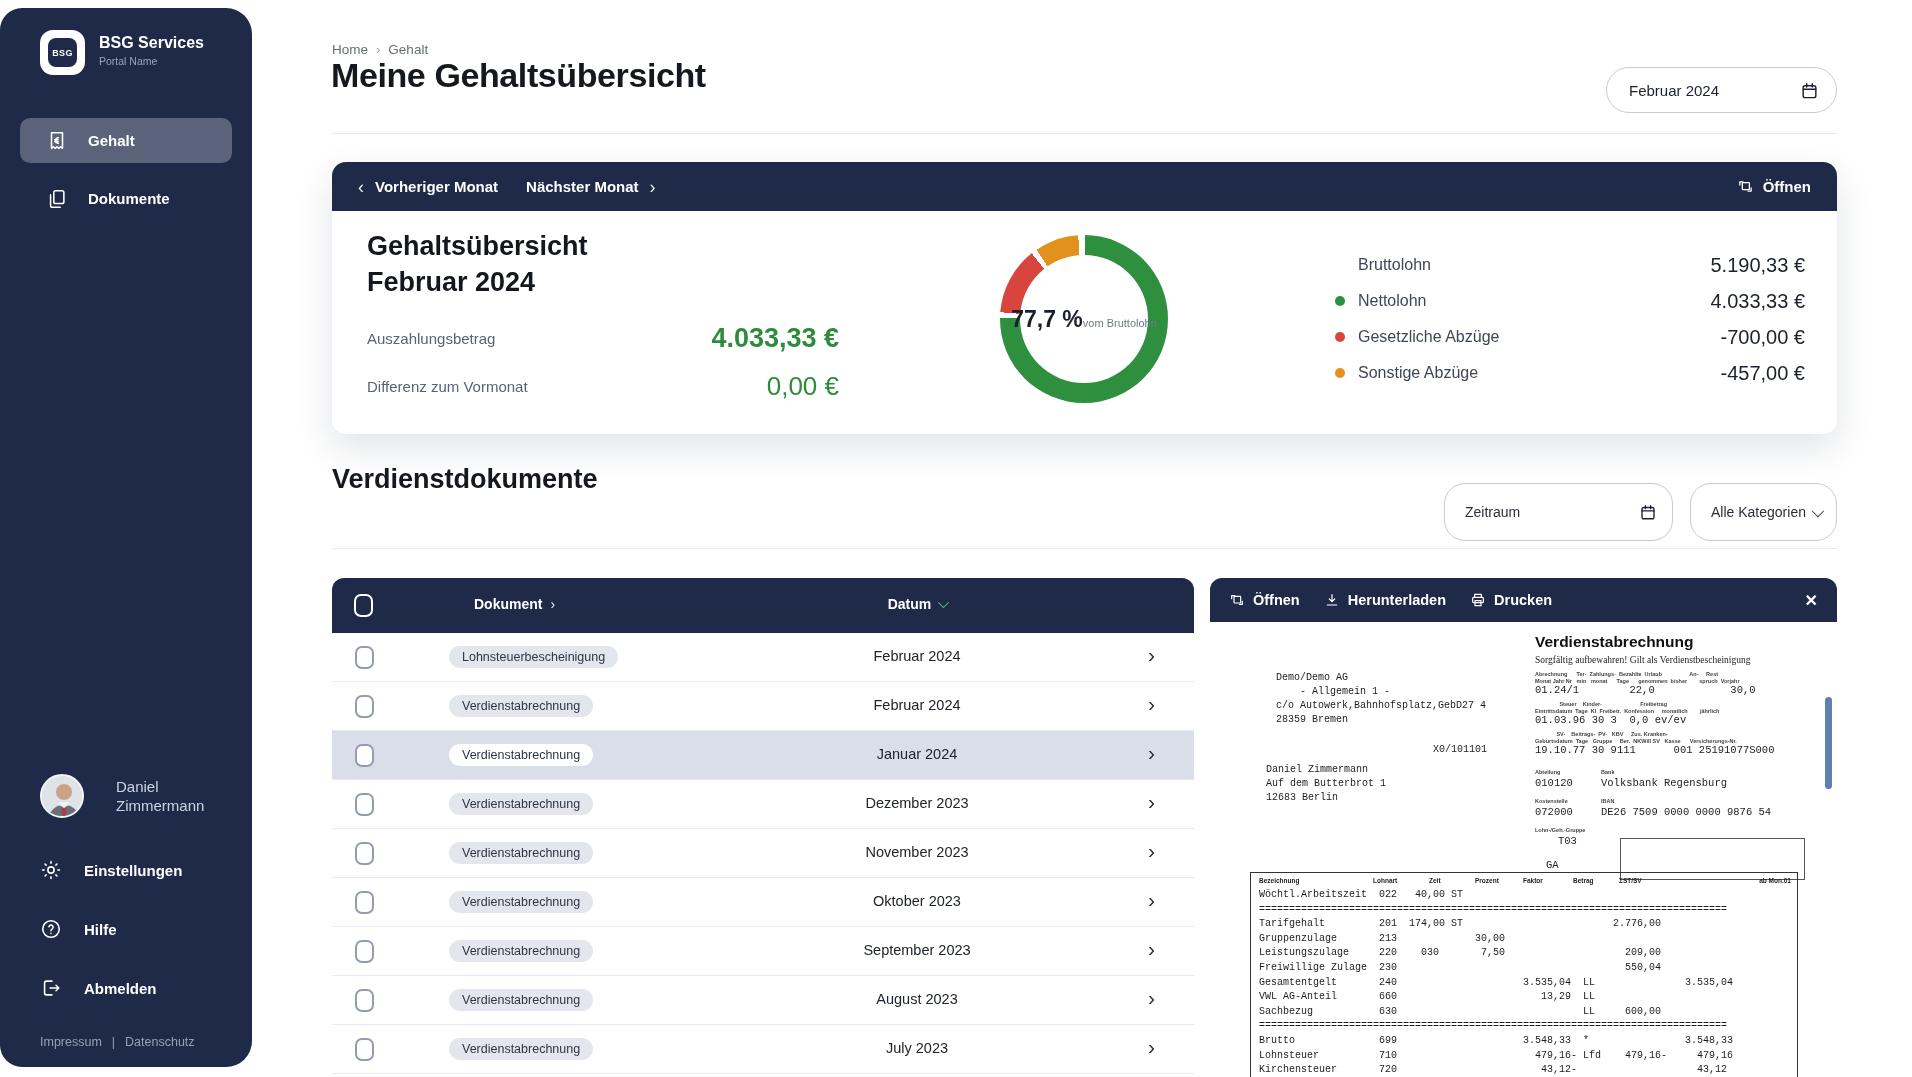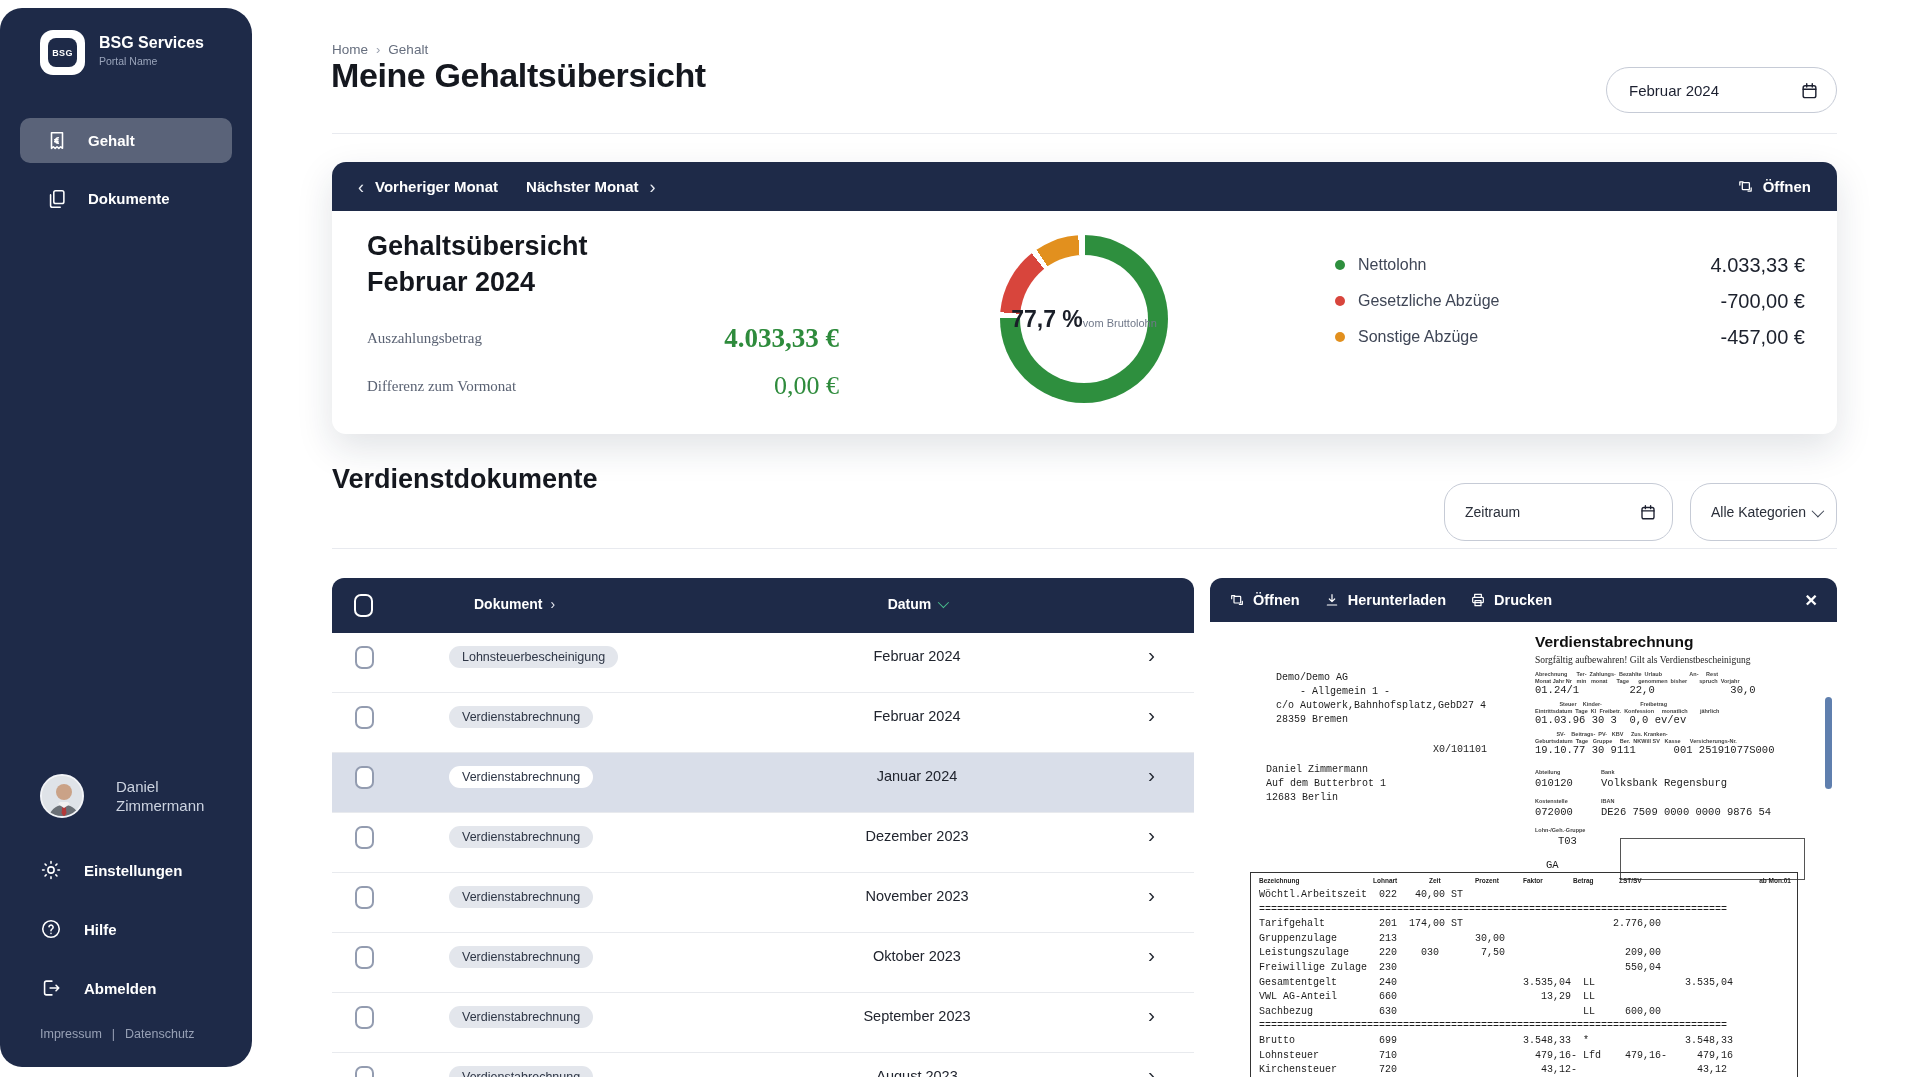--- a/index.html
+++ b/index.html
@@ -22,21 +22,21 @@
               border-radius:10px; color:#fff; font-size:15px; font-weight:600; cursor:pointer; }
   .nav-item.active { background:rgba(255,255,255,.27); }
   .nav-item + .nav-item { margin-top:13px; }
   .icon-sm { width:22px; height:22px; flex:0 0 22px; }
   .user-row { position:absolute; left:40px; top:766px; display:flex; gap:32px; align-items:center; }
   .avatar { width:44px; height:44px; border-radius:50%; overflow:hidden; background:#e8e4dd; border:2px solid #f2f4f8; }
   .user-name { font-size:15px; color:#ccd3e0; line-height:19px; }
   .menu { position:absolute; left:40px; top:840px; }
   .menu-item { display:flex; align-items:center; gap:22px; height:44px; margin-bottom:15px;
                font-size:15px; font-weight:600; color:#fff; cursor:pointer; }
-  .side-footer { position:absolute; left:40px; bottom:26px; font-size:12.5px; color:#97a0b5;
+  .side-footer { position:absolute; left:40px; bottom:18px; font-size:12.5px; color:#97a0b5;
                  display:flex; gap:10px; align-items:center; }
   .side-footer .sep { color:#97a0b5; }
   .side-footer span { cursor:pointer; }
 
   
   .breadcrumb { position:absolute; left:332px; top:42px; font-size:13.5px; color:#666e7e;
                 display:flex; gap:8px; align-items:center; }
   .breadcrumb .crumb-sep { color:#9aa1af; font-size:13px; }
   .page-title { position:absolute; left:331px; top:56px; font-size:34px; font-weight:700;
                 letter-spacing:-.4px; color:#15181f; }
@@ -53,21 +53,21 @@
                display:flex; align-items:center; font-size:15px; font-weight:600;
                padding:0 26px; }
   .month-nav { display:flex; gap:28px; align-items:center; }
   .mn-btn { display:flex; gap:11px; align-items:center; cursor:pointer; }
   .chev-glyph { font-size:18px; font-weight:400; color:#e8ebf2; line-height:1; }
   .sc-open { margin-left:auto; display:flex; gap:9px; align-items:center; cursor:pointer; }
   .sc-body { position:relative; height:223px; }
   .sc-title { position:absolute; left:35px; top:17px; font-size:27px; font-weight:700;
               line-height:36px; color:#14171e; }
   .sc-pay, .sc-diff { position:absolute; left:35px; width:472px; display:flex;
-                      justify-content:space-between; align-items:center;font-family:Liberation Serif, serif; }
+                      justify-content:space-between; align-items:center; }
   .sc-pay { top:112px; } .sc-diff { top:160px; }
   .sc-lbl { font-size:15px; color:#5a6273; }
   .sc-pay-val { font-size:27px; font-weight:700; color:#2e8b3c; }
   .sc-diff-val { font-size:26px; color:#2e8b3c; }
   .donut { position:absolute; left:668px; top:24px; width:168px; height:168px; border-radius:50%; }
   .donut::after { content:""; position:absolute; inset:20px; background:#fff; border-radius:50%; }
   .donut-center { position:absolute; left:668px; top:24px; width:168px; height:168px; z-index:2;
                   display:flex; align-items:center; justify-content:center; }
   .donut-pct { font-size:23px; font-weight:700; color:#1a1e28; }
   .donut-cap { font-size:11px; color:#707889; margin-top:8px; }
@@ -92,21 +92,21 @@
   .dt-header { position:relative; height:55px; background:#1e2a48; border-radius:12px 12px 0 0;
                color:#fff; font-size:14px; font-weight:600; }
   .cb { width:19px; height:23px; border:2px solid #939cb0; border-radius:7px; background:#fff; cursor:pointer; }
   .dt-header .cb { position:absolute; left:22px; top:16px; border-color:#fff; background:transparent; }
   .th-doc { position:absolute; left:142px; top:18px; display:flex; gap:8px; align-items:center; cursor:pointer; }
   .th-doc .chev-glyph { font-size:14px; }
   .th-datum { position:absolute; left:450px; width:270px; top:18px; display:flex;
               justify-content:center; gap:7px; align-items:center; cursor:pointer; }
   .sort-down { width:8px; height:8px; border-right:1.8px solid #49bd8d; border-bottom:1.8px solid #49bd8d;
                transform:rotate(45deg) translateY(-2px); }
-  .dt-row { position:relative; height:60px; border-bottom:1px solid #e8eaee; background:#fff; }
+  .dt-row { position:relative; height:49px; border-bottom:1px solid #e8eaee; background:#fff; }
   .dt-row.selected { background:#d9dee9; }
   .dt-row .cb { position:absolute; left:23px; top:13px; }
   .badge { position:absolute; left:117px; top:13px; background:#e3e6ec; border-radius:12px;
            padding:4px 13px; font-size:12.5px; color:#2e3646; }
   .dt-row.selected .badge { background:#fff; }
   .dt-date { position:absolute; left:450px; width:270px; text-align:center; top:15px;
              font-size:14.5px; color:#20242e; }
   .dt-chev { position:absolute; left:816px; top:10px; font-size:21px; color:#262b35; cursor:pointer;
              background:none; border:none; font-family:inherit; }
 
@@ -266,20 +266,25 @@
     <div class="sc-diff">
       <span class="sc-lbl">Differenz zum Vormonat</span>
       <span class="sc-diff-val">0,00 €</span>
     </div>
     <div class="donut" id="donut" style="background: conic-gradient(rgb(255, 255, 255) 0deg, rgb(255, 255, 255) 1deg, rgb(46, 143, 62) 1deg, rgb(46, 143, 62) 270.649deg, rgb(255, 255, 255) 270.649deg, rgb(255, 255, 255) 274.649deg, rgb(216, 69, 60) 274.649deg, rgb(216, 69, 60) 321.447deg, rgb(255, 255, 255) 321.447deg, rgb(255, 255, 255) 325.447deg, rgb(226, 144, 30) 325.447deg, rgb(226, 144, 30) 356deg, rgb(255, 255, 255) 356deg, rgb(255, 255, 255) 360deg);"></div>
     <div class="donut-center">
       <div class="donut-pct">77,7 %</div>
       <div class="donut-cap">vom Bruttolohn</div>
     </div>
     <div class="legend" id="legend">
+        <div class="lg-row">
+    <span class="lg-dot" style="visibility: hidden;"></span>
+    <span class="lg-label">Bruttolohn</span>
+    <span class="lg-val">5.190,33 €</span>
+  </div>
         <div class="lg-row">
     <span class="lg-dot" style="background: rgb(46, 143, 62);"></span>
     <span class="lg-label">Nettolohn</span>
     <span class="lg-val">4.033,33 €</span>
   </div>
         <div class="lg-row">
     <span class="lg-dot" style="background: rgb(216, 69, 60);"></span>
     <span class="lg-label">Gesetzliche Abzüge</span>
     <span class="lg-val">-700,00 €</span>
   </div>

